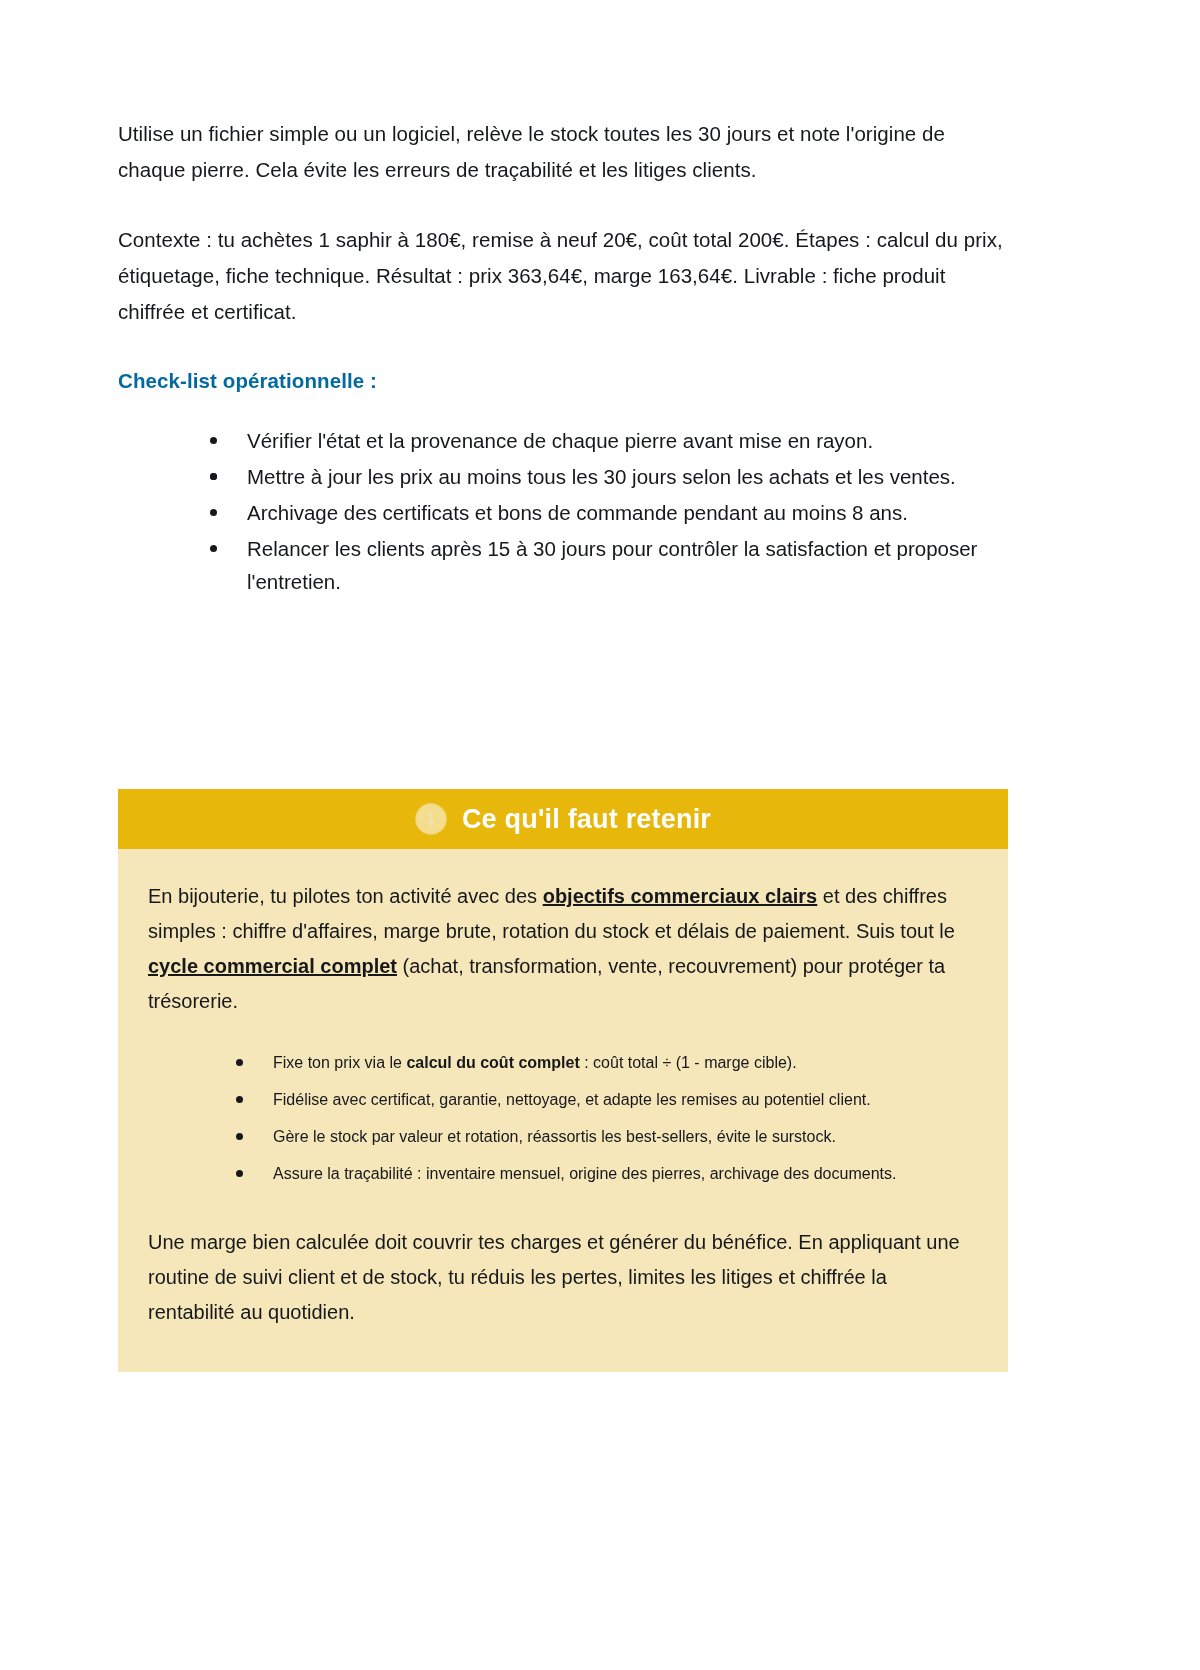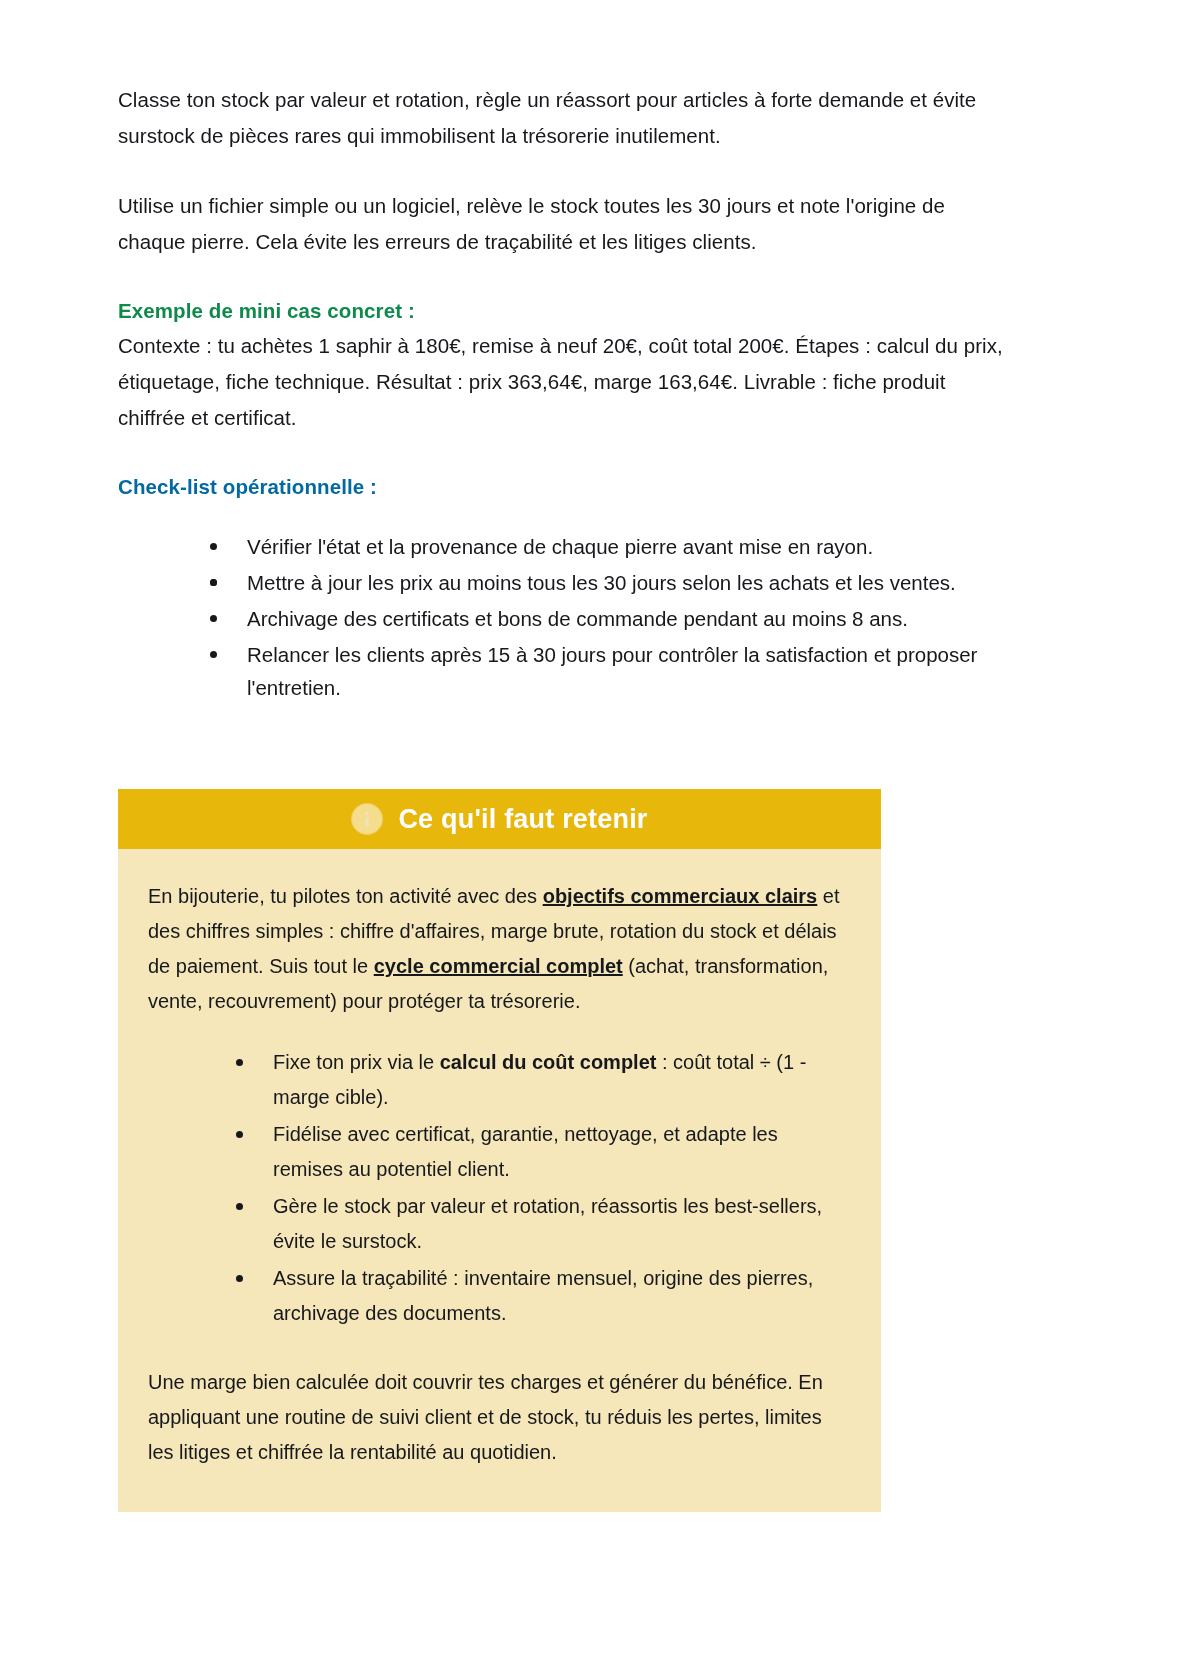--- a/index.html
+++ b/index.html
@@ -71,21 +71,21 @@
     height: 7px;
     border-radius: 50%;
     background: #16181c;
   }
 
   
   .callout {
     position: absolute;
     left: 118px;
     top: 789px;
-    width: 763px;
+    width: 890px;
     background: #f6e7ba;
     overflow: hidden;
   }
   .callout-header {
     background: #e8b70c;
     height: 60px;
     display: flex;
     align-items: center;
     justify-content: center;
     gap: 15px;
@@ -120,21 +120,21 @@
   }
   .callout-body p b { font-weight: 700; text-decoration: underline; }
 
   ul.callout-list {
     margin: 26px 0 0 0;
     padding: 0;
     list-style: none;
   }
   ul.callout-list li {
     position: relative;
-    font-size: 20px;
+    font-size: 16px;
     line-height: 35px;
     color: #16181c;
     padding-left: 125px;
     margin-bottom: 2px;
   }
   ul.callout-list li .bullet {
     position: absolute;
     left: 88px;
     top: 14px;
     width: 7px;
@@ -146,29 +146,27 @@
 
   .callout-outro { margin-top: 34px !important; }
 </style>
 </head>
 <body>
 
 <div class="page">
 
   <div class="content">
 
-    <p class="para">Classe ton stock par valeur et rotation, règle un réassort pour articles à forte demande et évite surstock de pièces rares qui immobilisent la trésorerie inutilement.</p>
 
     <div class="gap-lg"></div>
 
     <p class="para">Utilise un fichier simple ou un logiciel, relève le stock toutes les 30 jours et note l'origine de chaque pierre. Cela évite les erreurs de traçabilité et les litiges clients.</p>
 
     <div class="gap-lg"></div>
 
-    <h3 class="sec-head green" style="color: rgb(14, 138, 74);">Exemple de mini cas concret :</h3>
     <p class="para">Contexte : tu achètes 1 saphir à 180€, remise à neuf 20€, coût total 200€. Étapes : calcul du prix, étiquetage, fiche technique. Résultat : prix 363,64€, marge 163,64€. Livrable : fiche produit chiffrée et certificat.</p>
 
     <div class="gap-lg"></div>
 
     <h3 class="sec-head">Check-list opérationnelle :</h3>
 
     <div class="gap-md"></div>
 
     <ul class="checklist">
       <li><span class="bullet"></span><span>Vérifier l'état et la provenance de chaque pierre avant mise en rayon.</span></li>

